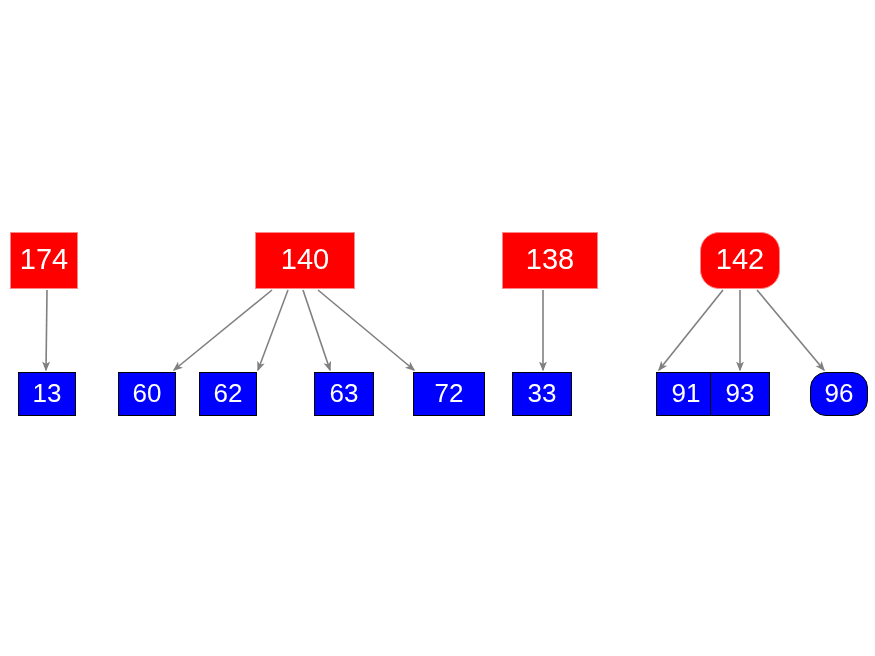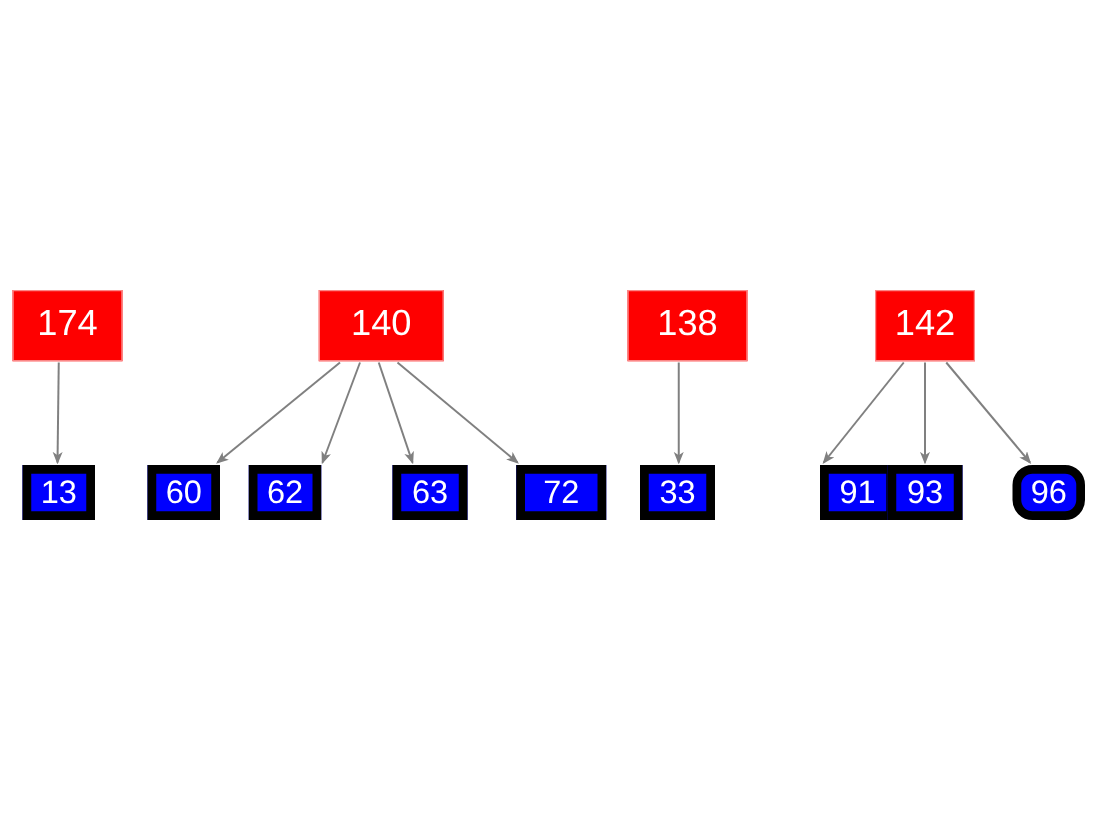--- a/index.html
+++ b/index.html
@@ -36,21 +36,21 @@
     white-space: nowrap;
     user-select: none;
   }
   .node.parent {
     background: #fe0000;
     border: 1px solid #fb8787;
     font-size: 29px;
   }
   .node.child {
     background: #0000fe;
-    border: 7px solid #000000;
+    border: 1px solid #000000;
     font-size: 26px;
   }
   .node-label {
     display: block;
     transform: translateY(-1px);
   }
 </style>
 </head>
 <body>
 
@@ -69,30 +69,30 @@
         <line x1="303" y1="290" x2="330" y2="370" stroke="#808080" stroke-width="1.6" marker-end="url(#arrowhead)"></line>
         <line x1="318" y1="290" x2="414" y2="370" stroke="#808080" stroke-width="1.6" marker-end="url(#arrowhead)"></line>
         <line x1="543" y1="290" x2="543" y2="370" stroke="#808080" stroke-width="1.6" marker-end="url(#arrowhead)"></line>
         <line x1="723" y1="290" x2="659" y2="370" stroke="#808080" stroke-width="1.6" marker-end="url(#arrowhead)"></line>
         <line x1="740" y1="290" x2="740" y2="370" stroke="#808080" stroke-width="1.6" marker-end="url(#arrowhead)"></line>
         <line x1="757" y1="290" x2="824" y2="370" stroke="#808080" stroke-width="1.6" marker-end="url(#arrowhead)"></line>
       </g>
   </svg>
 
   <div id="parent-nodes">
-      <div class="node parent" style="left: 10px; top: 232px; width: 88px; height: 57px;">
+      <div class="node parent" style="left: 10px; top: 232px; width: 68px; height: 57px;">
         <span class="node-label">174</span>
       </div>
       <div class="node parent" style="left: 255px; top: 232px; width: 100px; height: 57px;">
         <span class="node-label">140</span>
       </div>
       <div class="node parent" style="left: 502px; top: 232px; width: 96px; height: 57px;">
         <span class="node-label">138</span>
       </div>
-      <div class="node parent" style="left: 700px; top: 232px; width: 80px; height: 57px;">
+      <div class="node parent" style="left: 700px; top: 232px; width: 80px; height: 57px; border-radius: 19px;">
         <span class="node-label">142</span>
       </div>
     </div>
   <div id="child-nodes">
       <div class="node child" style="left: 18px; top: 372px; width: 58px; height: 44px;">
         <span class="node-label">13</span>
       </div>
       <div class="node child" style="left: 118px; top: 372px; width: 58px; height: 44px;">
         <span class="node-label">60</span>
       </div>

